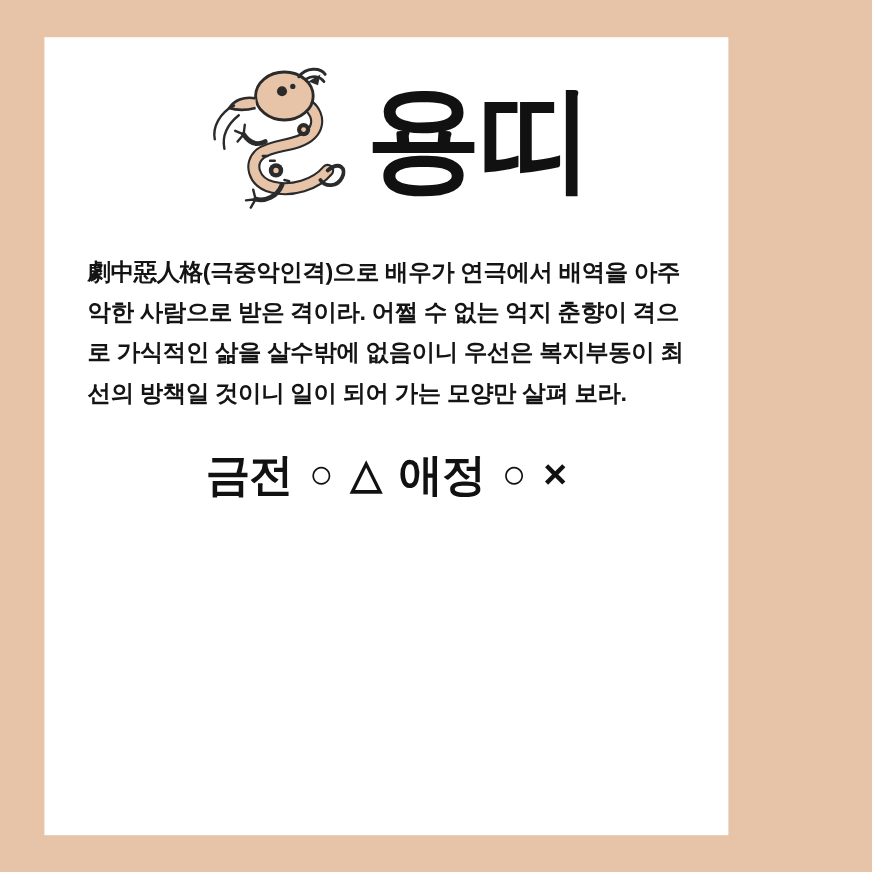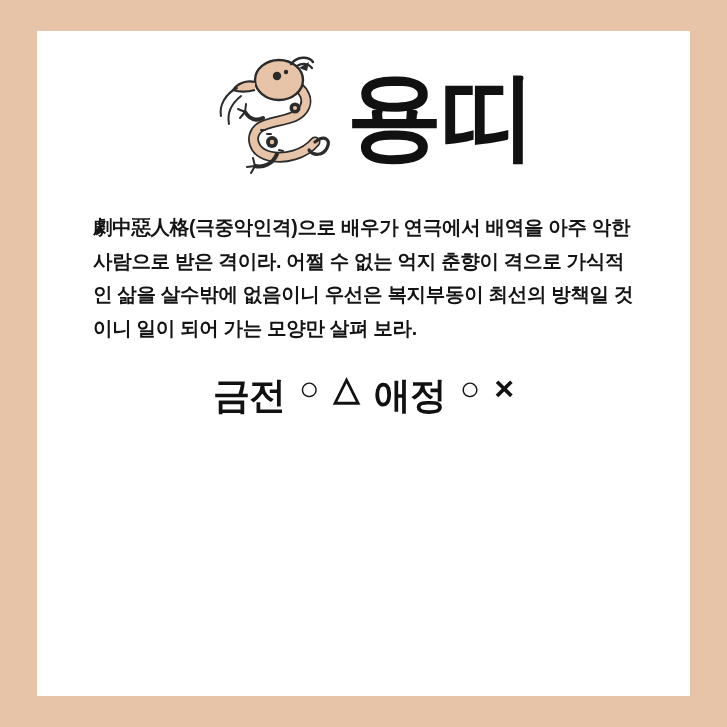--- a/index.html
+++ b/index.html
@@ -10,21 +10,21 @@
     width: 727px;
     height: 727px;
     background: #e7c3a7;
     font-family: "Liberation Sans", sans-serif;
     overflow: hidden;
   }
   #card {
     position: absolute;
     left: 37px;
     top: 31px;
-    width: 653px;
+    width: 570px;
     height: 665px;
     background: #ffffff;
   }
   #header {
     display: flex;
     align-items: center;
     justify-content: center;
     height: 140px;
     margin-top: 18px;
     gap: 4px;
@@ -37,21 +37,21 @@
   #zodiac-title {
     font-family: "Liberation Sans", sans-serif;
     font-size: 96px;
     font-weight: bold;
     letter-spacing: -2px;
     color: #111111;
     line-height: 1;
     padding-bottom: 6px;
   }
   #body-text {
-    padding: 0 56px;
+    padding: 0 36px;
     margin-top: 22px;
   }
   #paragraph {
     font-size: 19.5px;
     font-weight: bold;
     line-height: 1.72;
     color: #141414;
     letter-spacing: -0.3px;
     white-space: pre-wrap;
   }
@@ -60,21 +60,21 @@
   }
   .year-line {
     font-size: 18.5px;
     font-weight: bold;
     line-height: 1.63;
     color: #141414;
     letter-spacing: -0.3px;
   }
   #fortune-row {
     display: flex;
-    align-items: flex-start;
+    align-items: center;
     justify-content: center;
     gap: 14px;
     margin-top: 26px;
   }
   .fortune-label {
     font-size: 37px;
     font-weight: bold;
     color: #111111;
     letter-spacing: -1px;
   }

